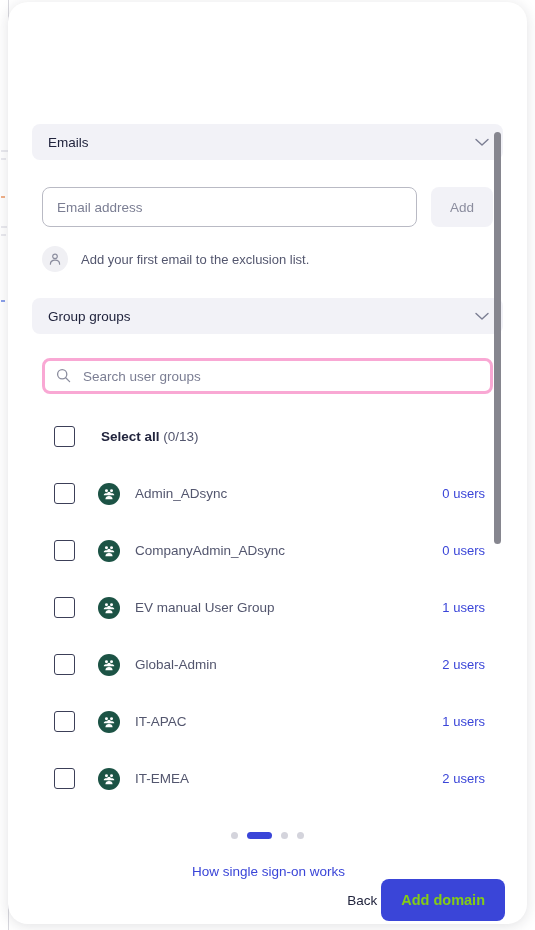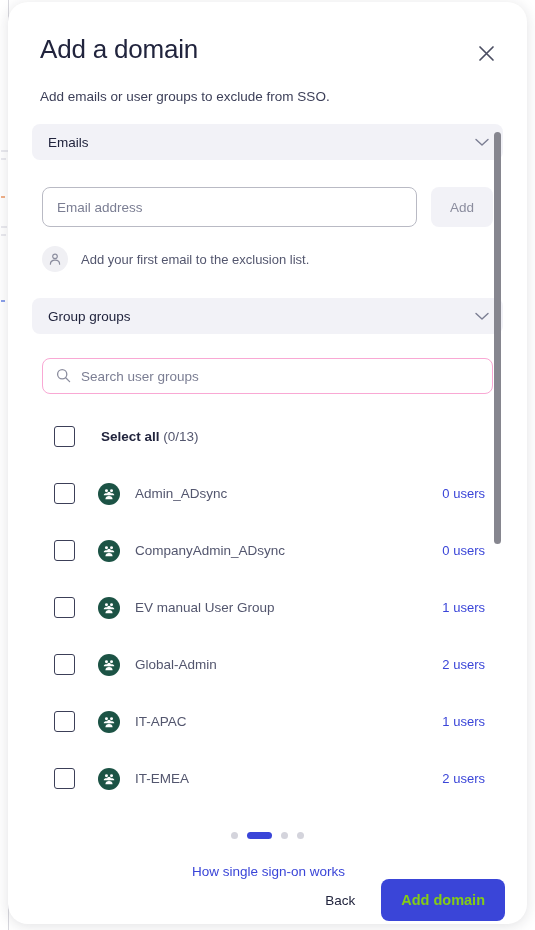--- a/index.html
+++ b/index.html
@@ -175,21 +175,21 @@
   .hint-text { font-size: 13px; color: #53566e; }
 
   
   .search-wrap {
     position: relative;
     margin: 24px 10px 0 10px;
   }
   .search-input {
     width: 100%;
     height: 36px;
-    border: 1px solid #f9a8d4;
+    border: 3px solid #f9a8d4;
     border-radius: 8px;
     background: #fff;
     padding: 0 12px 0 38px;
     font-size: 13.5px;
     font-family: "Liberation Sans", sans-serif;
     color: #21243d;
     outline: none;
   }
   .search-input::placeholder { color: #7b7e93; }
   .search-ico {
@@ -278,21 +278,20 @@
   .sso-link {
     font-size: 13.5px;
     color: #3a45d8;
     text-decoration: none;
     cursor: pointer;
   }
   .footer-right {
     margin-left: auto;
     display: flex;
     align-items: center;
-    gap: 22px;
   }
   .back-btn {
     background: none;
     border: none;
     font-size: 13.5px;
     font-family: "Liberation Sans", sans-serif;
     color: #21243d;
     cursor: pointer;
     padding: 8px 4px;
   }
@@ -317,31 +316,20 @@
   <div class="behind-line" style="top:158px; width:5px;"></div>
   <div class="behind-line orange" style="top:196px; width:4px;"></div>
   <div class="behind-line" style="top:226px; width:6px;"></div>
   <div class="behind-line" style="top:234px; width:5px;"></div>
   <div class="behind-line blue" style="top:300px; width:4px;"></div>
 </div>
 <div class="behind-edge"></div>
 
 <div class="modal">
 
-  <div class="modal-pad">
-    <div class="title-row">
-      <div class="modal-title">Add a domain</div>
-      <div class="close-btn">
-        <svg width="19" height="19" viewBox="0 0 19 19" aria-hidden="true">
-          <path d="M3 3 L16 16 M16 3 L3 16" stroke="#4b4e62" stroke-width="1.7" stroke-linecap="round" fill="none"></path>
-        </svg>
-      </div>
-    </div>
-    <div class="subtitle">Add emails or user groups to exclude from SSO.</div>
-  </div>
 
   <div class="scroll-area">
     <div class="scroll-inner">
 
       <div class="section-head">
         <span class="section-head-label">Emails</span>
         <span>
           <svg class="chev" width="14" height="9" viewBox="0 0 14 9" aria-hidden="true">
             <path d="M1 1.5 L7 7 L13 1.5" stroke="#7b7e93" stroke-width="1.4" fill="none" stroke-linecap="round" stroke-linejoin="round"></path>
           </svg>

